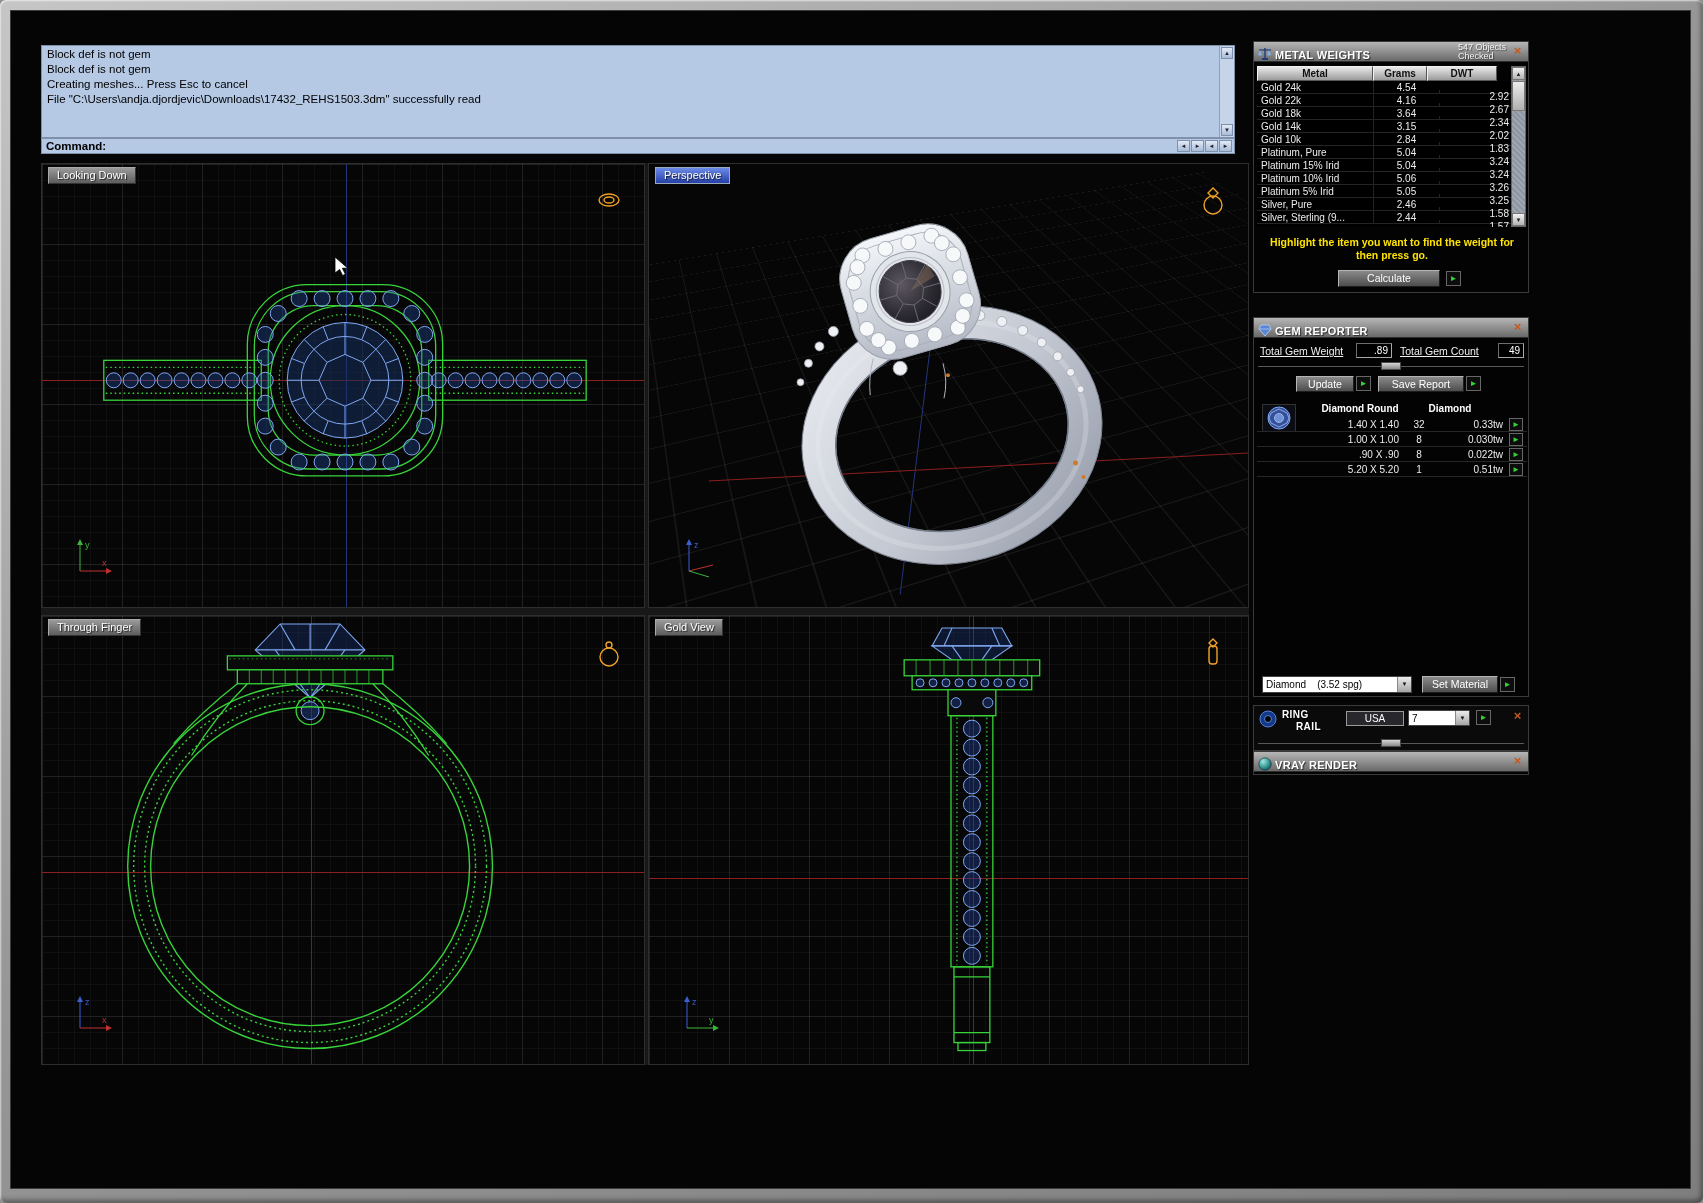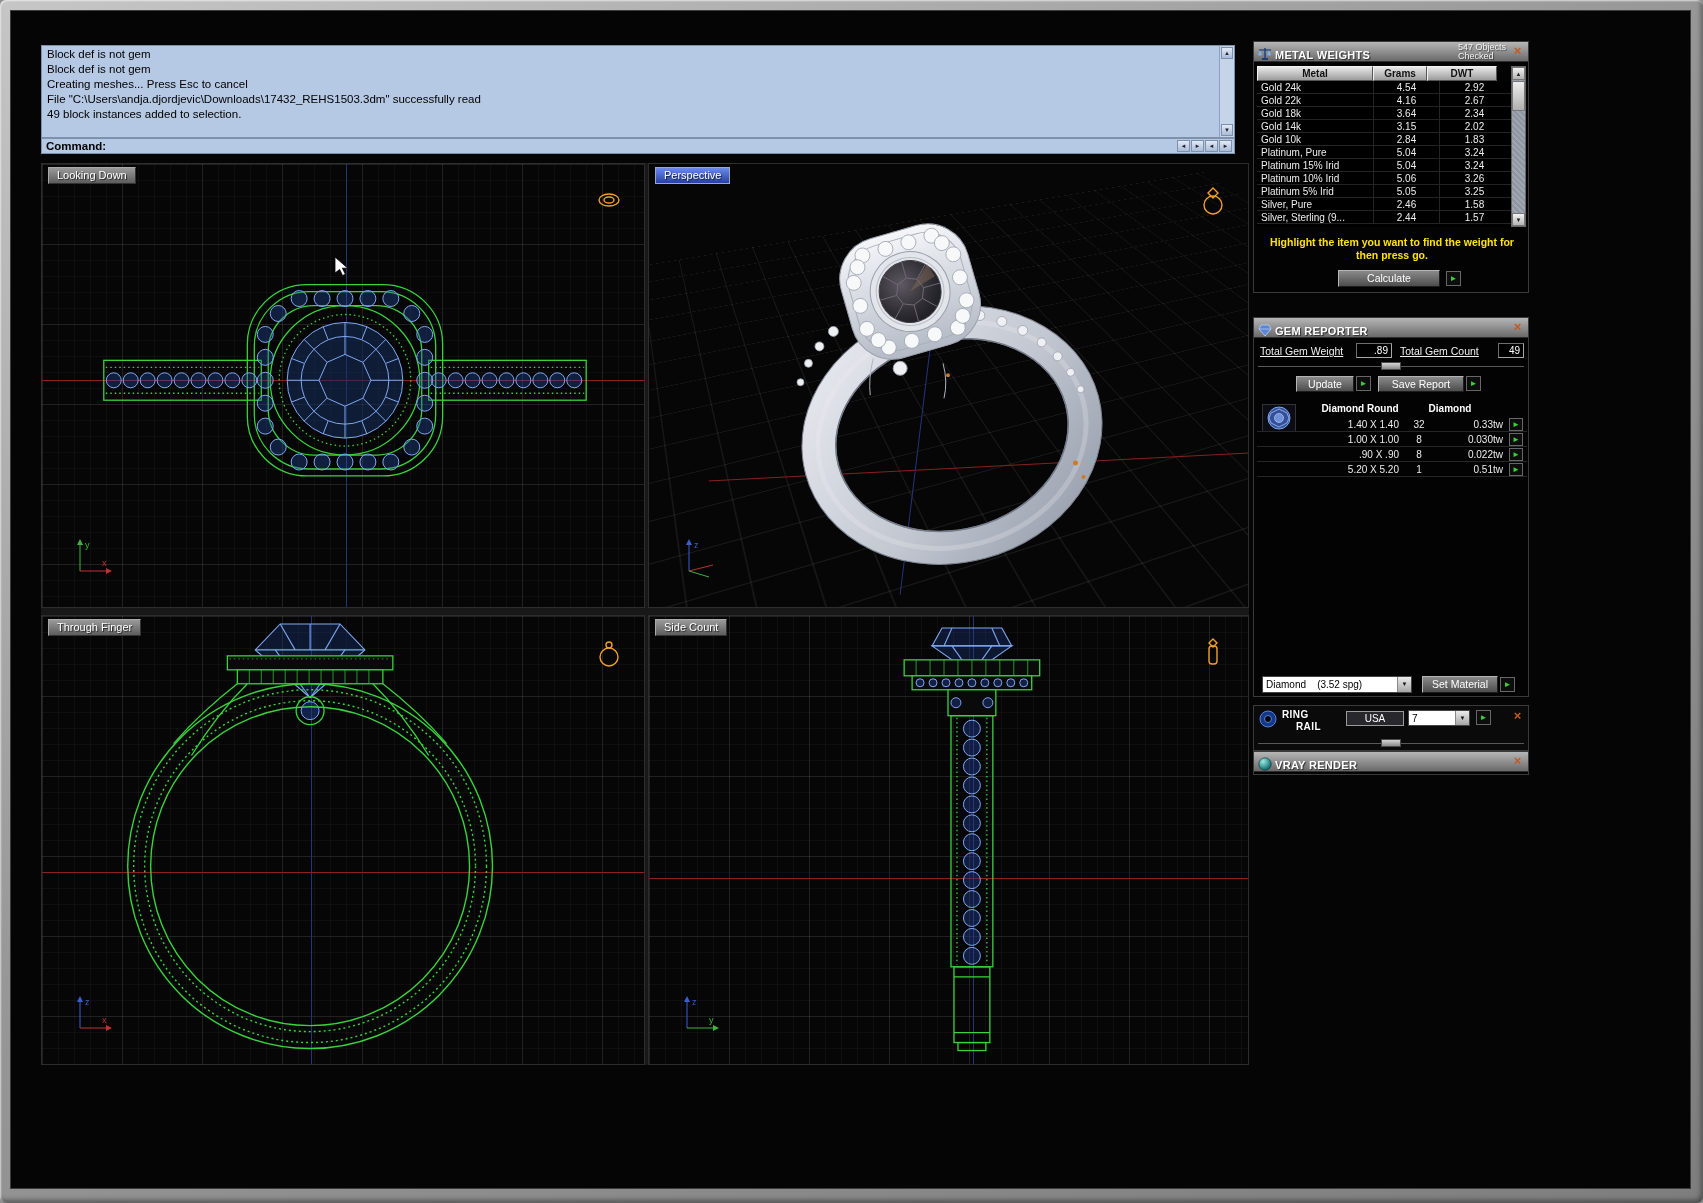--- a/index.html
+++ b/index.html
@@ -71,21 +71,21 @@
   font-size:13px; line-height:12px; font-weight:bold; text-align:center; cursor:default; }
 .ph-icon { margin-left:4px; }
 
 .mw-cols { position:absolute; left:3px; top:24px; display:flex; height:15px; }
 .mw-col { background:linear-gradient(#e9e9e9,#9c9c9c); border:1px solid #555; border-left-color:#f2f2f2; border-top-color:#f2f2f2;
   font-size:10px; font-weight:bold; color:#111; text-align:center; line-height:13px; }
 .mw-body { position:absolute; left:3px; top:39px; width:254px; height:146px; overflow:hidden; background:#000; }
 .mw-row { display:flex; height:13px; line-height:13px; font-size:10px; color:#ececec; border-bottom:1px solid #242424; }
 .c-metal { width:116px; padding-left:4px; white-space:nowrap; overflow:hidden; }
 .c-grams { width:66px; text-align:center; border-left:1px solid #242424; }
-.c-dwt   { width:70px; text-align:center; border-left:1px solid #242424; }
+.c-dwt   { width:70px; text-align:right; border-left:1px solid #242424;margin-top:9px; }
 .vscroll { position:absolute; right:2px; top:24px; width:15px; height:161px; background:#8e96a2;
   background-image:repeating-linear-gradient(45deg, rgba(255,255,255,.15) 0 2px, transparent 2px 4px); border:1px solid #666; }
 .vs-btn { position:absolute; left:0; width:13px; height:13px; background:linear-gradient(#f2f2f2,#b4b4b4);
   border:1px solid #777; font-size:6px; line-height:12px; text-align:center; color:#222; }
 .vs-thumb { position:absolute; left:0; top:14px; width:13px; height:30px;
   background:linear-gradient(#ececec,#b0b0b0); border:1px solid #777; }
 .mw-instr { position:absolute; left:12px; top:194px; width:252px; text-align:center;
   color:#ffe400; font-weight:bold; font-size:10.5px; line-height:13px; }
 .btn-dark { background:linear-gradient(#8a8a8a,#4d4d4d); border:1px solid #1d1d1d; border-top-color:#b5b5b5; border-left-color:#b5b5b5;
   color:#fff; font-size:10.5px; text-align:center; height:17px; line-height:15px; position:absolute; }
@@ -121,21 +121,20 @@
 
 <div class="frame">
 <div class="inner">
 
   <div class="cmd-history">
     <div class="cmd-lines">
       <div class="cmd-line-text">Block def is not gem</div>
       <div class="cmd-line-text">Block def is not gem</div>
       <div class="cmd-line-text">Creating meshes... Press Esc to cancel</div>
       <div class="cmd-line-text">File "C:\Users\andja.djordjevic\Downloads\17432_REHS1503.3dm" successfully read</div>
-      <div class="cmd-line-text">49 block instances added to selection.</div>
     </div>
     <div class="cmd-vscroll">
       <div class="sb" style="top:1px;">▲</div>
       <div class="sb" style="bottom:1px;">▼</div>
     </div>
   </div>
 
   <div class="cmd-prompt">
     <span class="cmd-label">Command:</span>
     <input class="cmd-input" value="" style="">
@@ -475,21 +474,21 @@
               <circle cx="324" cy="208" r="8.5"></circle>
               <circle cx="324" cy="227" r="8.5"></circle>
               <circle cx="324" cy="246" r="8.5"></circle>
               <circle cx="324" cy="265" r="8.5"></circle>
               <circle cx="324" cy="284" r="8.5"></circle>
               <circle cx="324" cy="303" r="8.5"></circle>
               <circle cx="324" cy="322" r="8.5"></circle>
               <circle cx="324" cy="341" r="8.5"></circle>
         </g>
       </svg>
-      <div class="vp-label">Side Count</div>
+      <div class="vp-label">Gold View</div>
       <svg class="vp-ring-icon" width="26" height="30" viewBox="0 0 26 30">
         <g stroke="#f0a028" fill="none" stroke-width="1.4">
           <rect x="9" y="8" width="8" height="18" rx="3"></rect>
               <polygon points="13,1 17,5 13,9 9,5"></polygon>
         </g>
       </svg>
       <svg class="vp-axes" width="46" height="46" viewBox="0 0 46 46">
         <line x1="10" y1="36" x2="10" y2="9" stroke="#3a5fd0"></line>
             <polygon points="10,4 7,10 13,10" fill="#3a5fd0"></polygon>
         <text x="15" y="13" fill="#3a5fd0" font-size="9" font-family="Liberation Sans">z</text>

